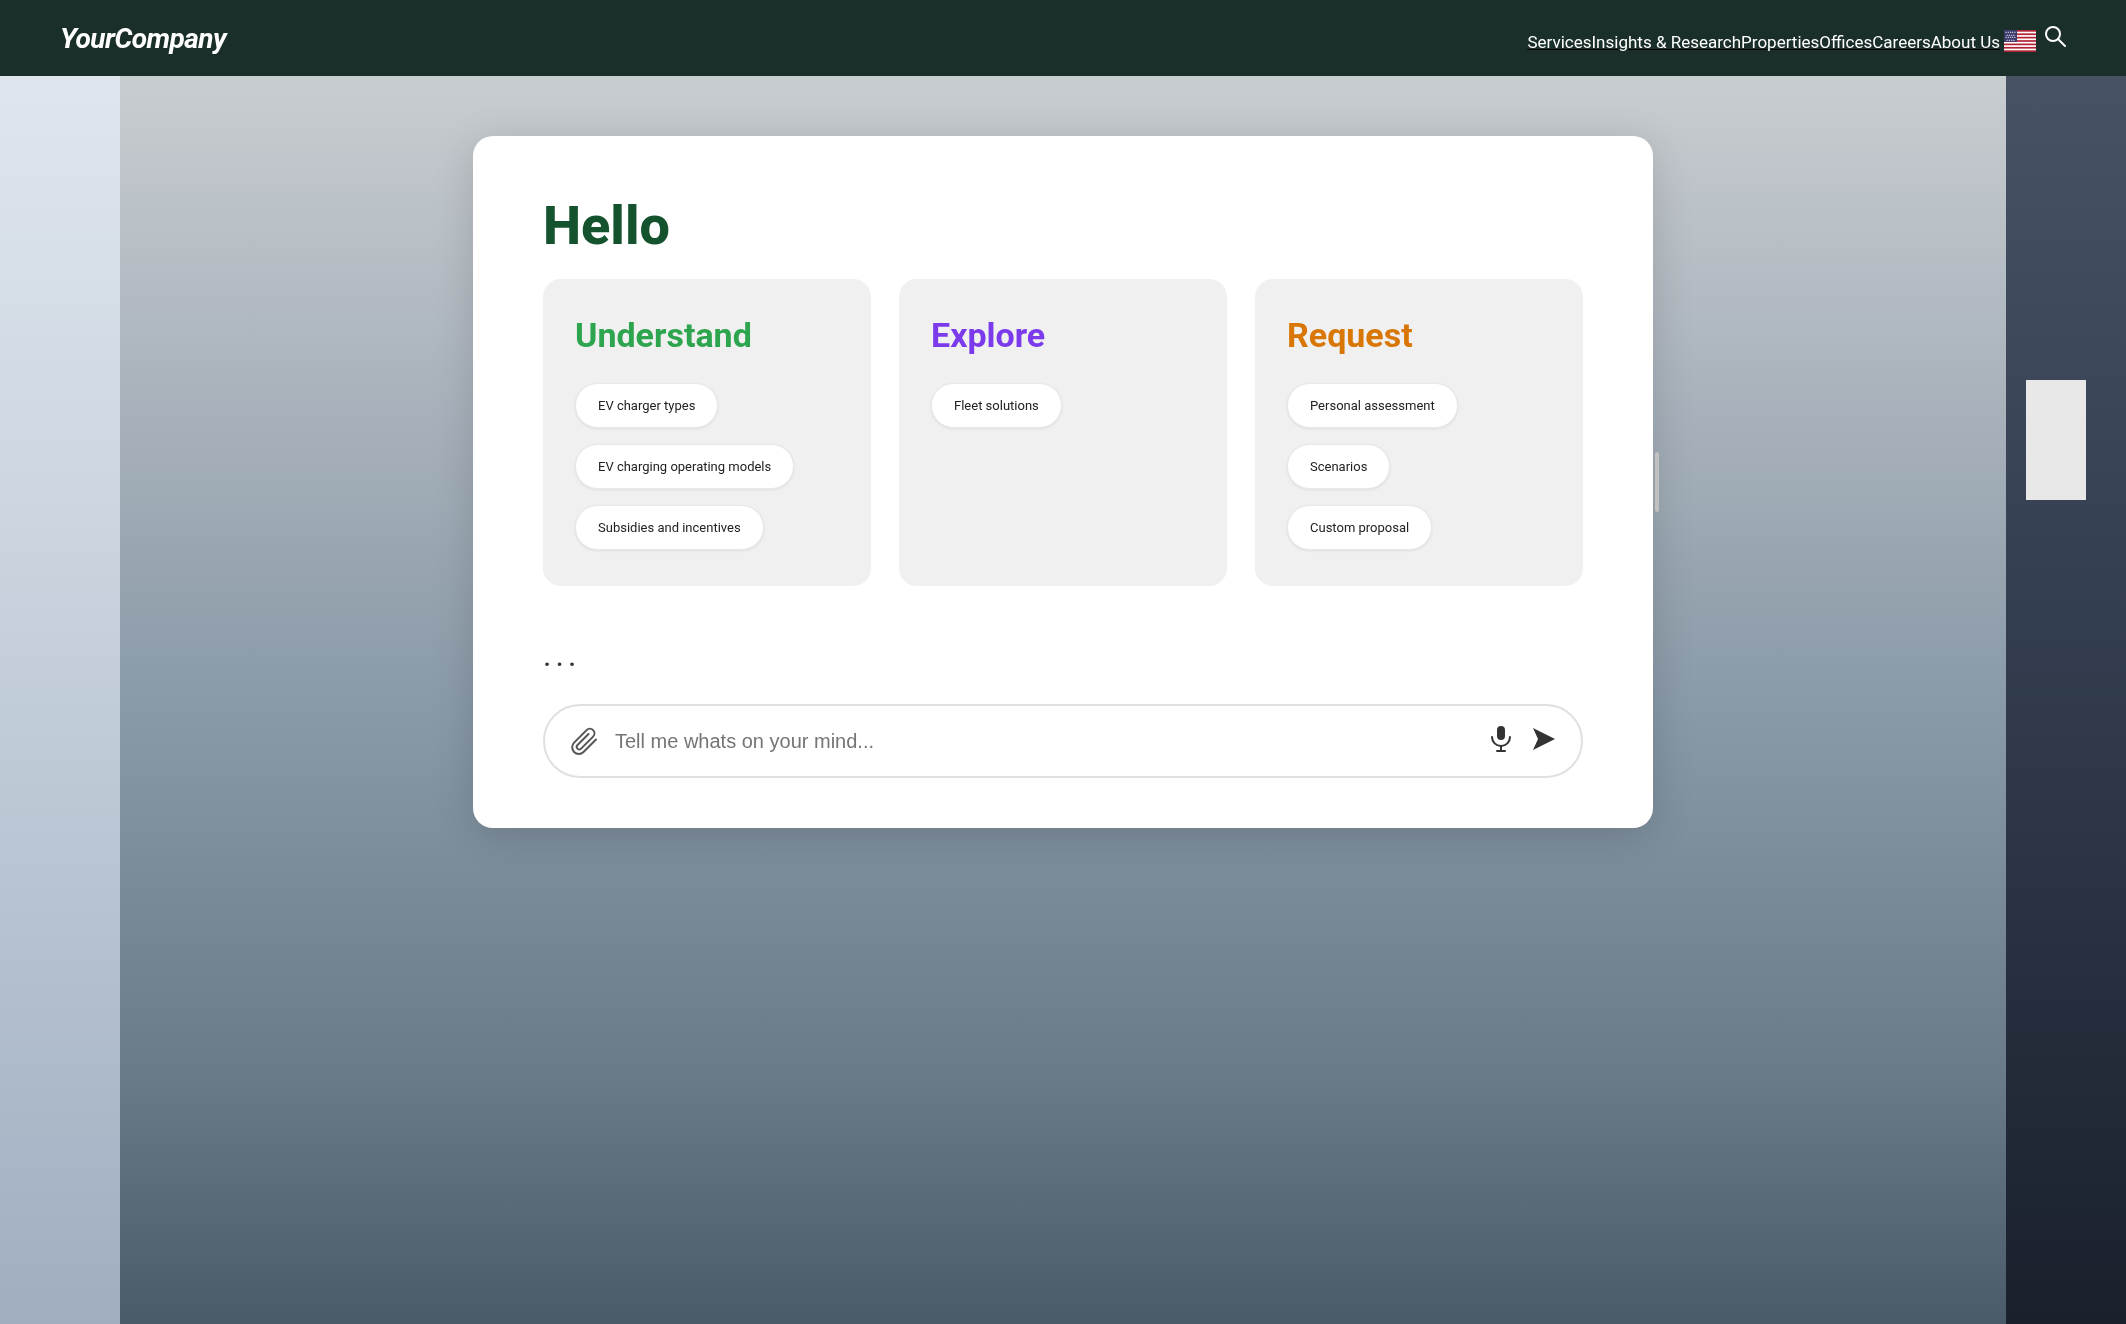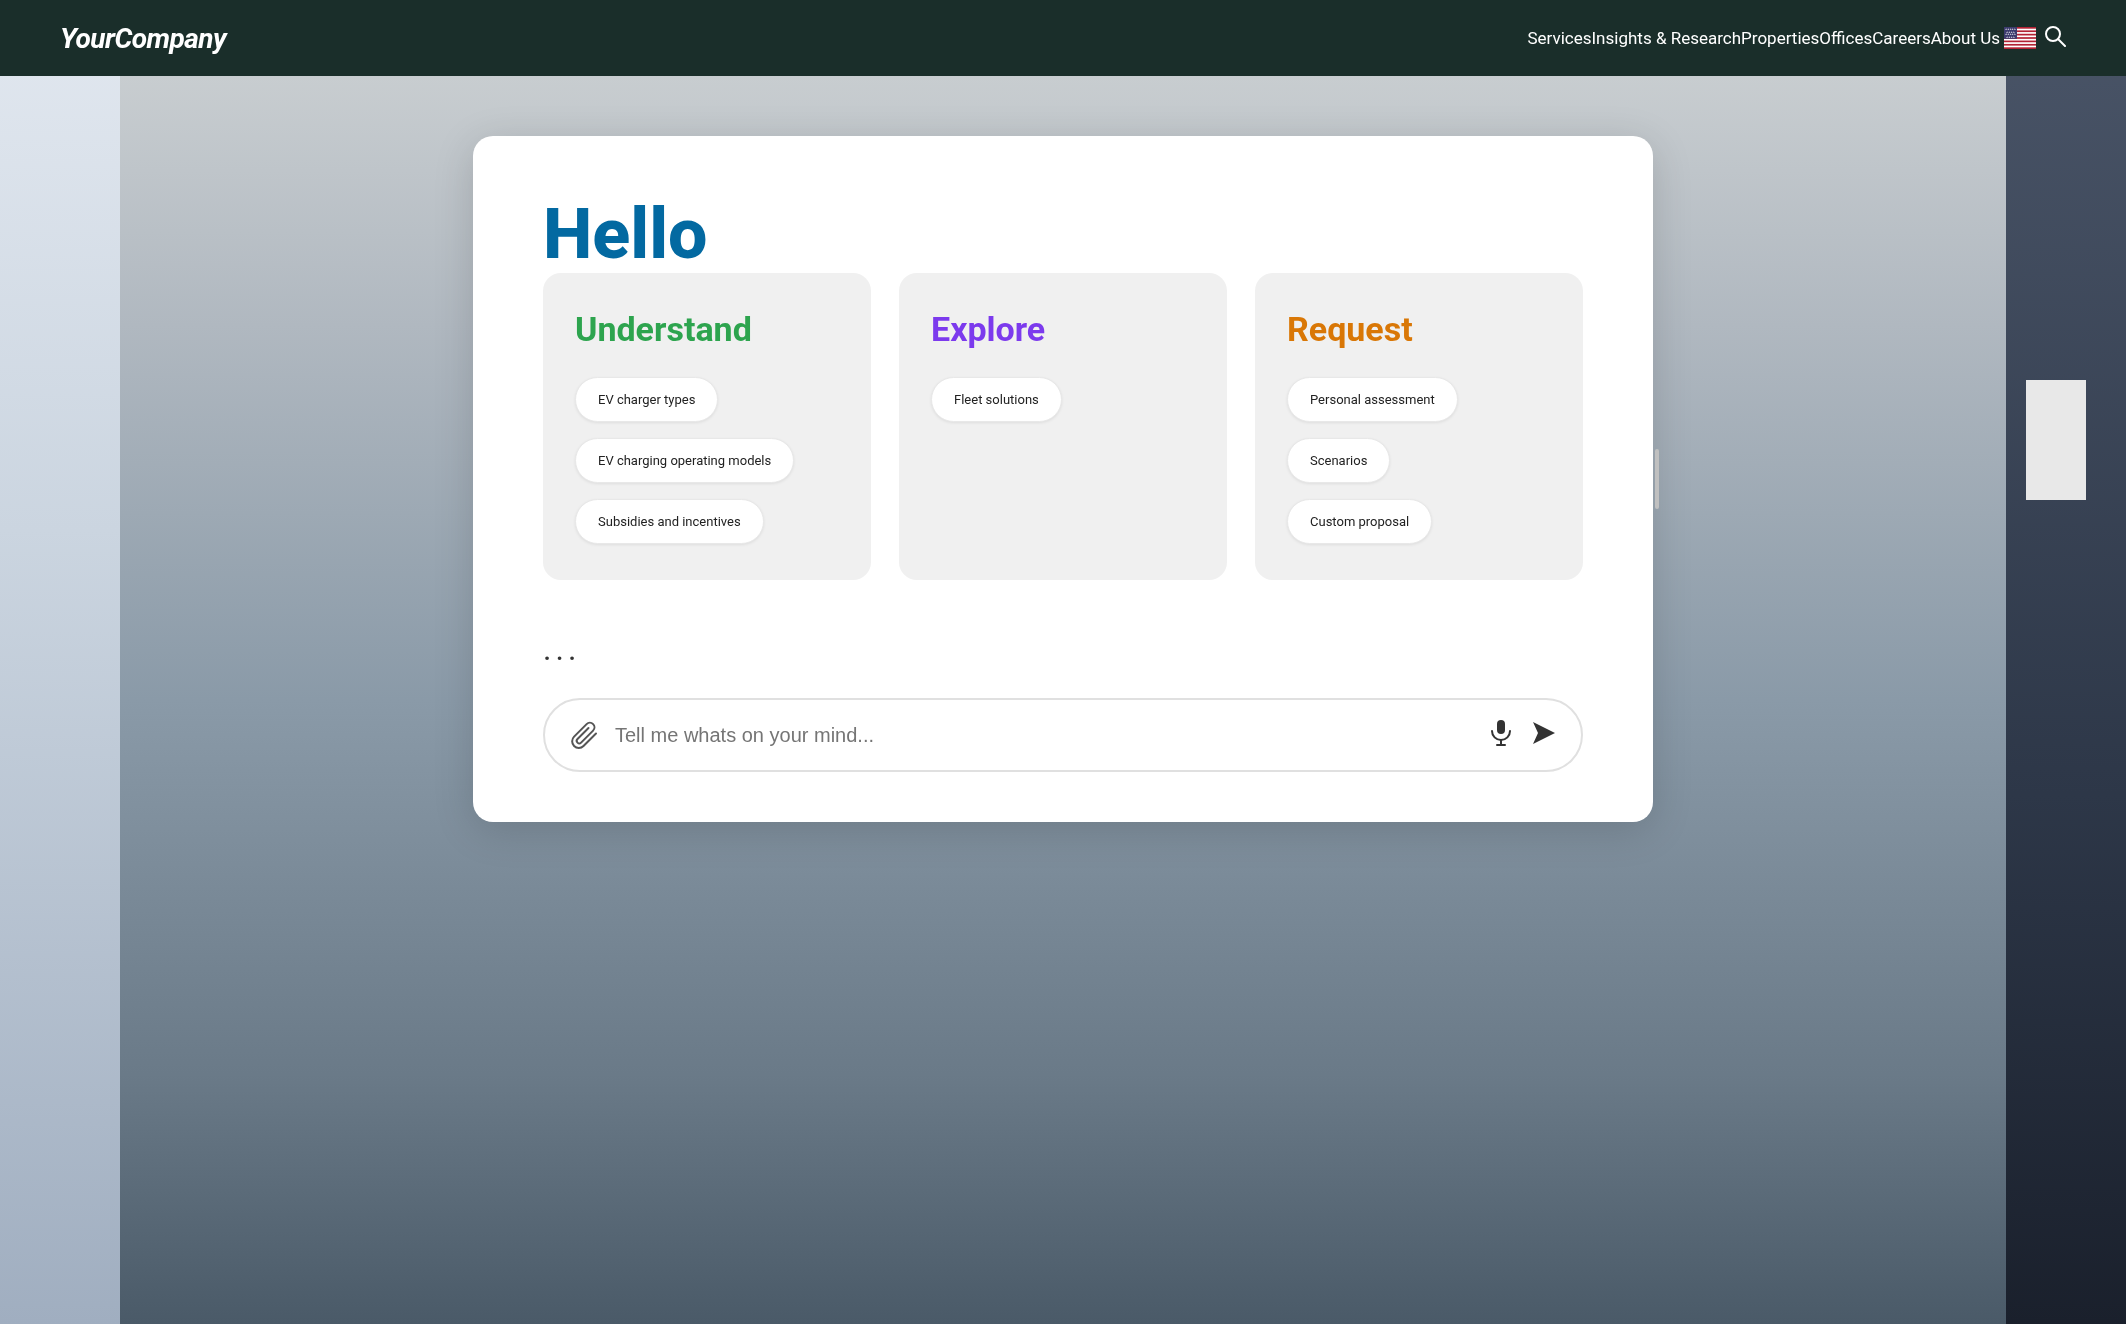--- a/index.html
+++ b/index.html
@@ -57,21 +57,22 @@
     .navbar-brand {
       font-size: 28px;
       font-weight: 700;
       color: #ffffff;
       font-style: italic;
       margin-right: auto;
       letter-spacing: -0.5px;
     }
     .navbar-nav {
       display: flex;
-      align-items: center;
+      align-items: flex-end;
+      text-decoration: underline;
     }
     .navbar-nav a {
       color: #ffffff;
       text-decoration: none;
       font-size: 17px;
       font-weight: 400;
       white-space: nowrap;
       cursor: pointer;
     }
     .navbar-flag {
@@ -112,23 +113,24 @@
     .chat-card {
       background: #ffffff;
       border-radius: 20px;
       width: 1180px;
       padding: 60px 70px 50px 70px;
       box-shadow: 0 8px 40px rgba(0,0,0,0.15);
       position: relative;
     }
 
     .chat-greeting {
-      font-size: 70px;
+      font-size: 54px;
       font-weight: 800;
-      color: #0369a1;
+      color: #14532d;
+      margin-bottom: 24px;
       line-height: 1.1;
     }
 
     .chat-subtitle {
       font-size: 22px;
       color: #111111;
       line-height: 1.5;
       margin-bottom: 50px;
       max-width: 980px;
     }

